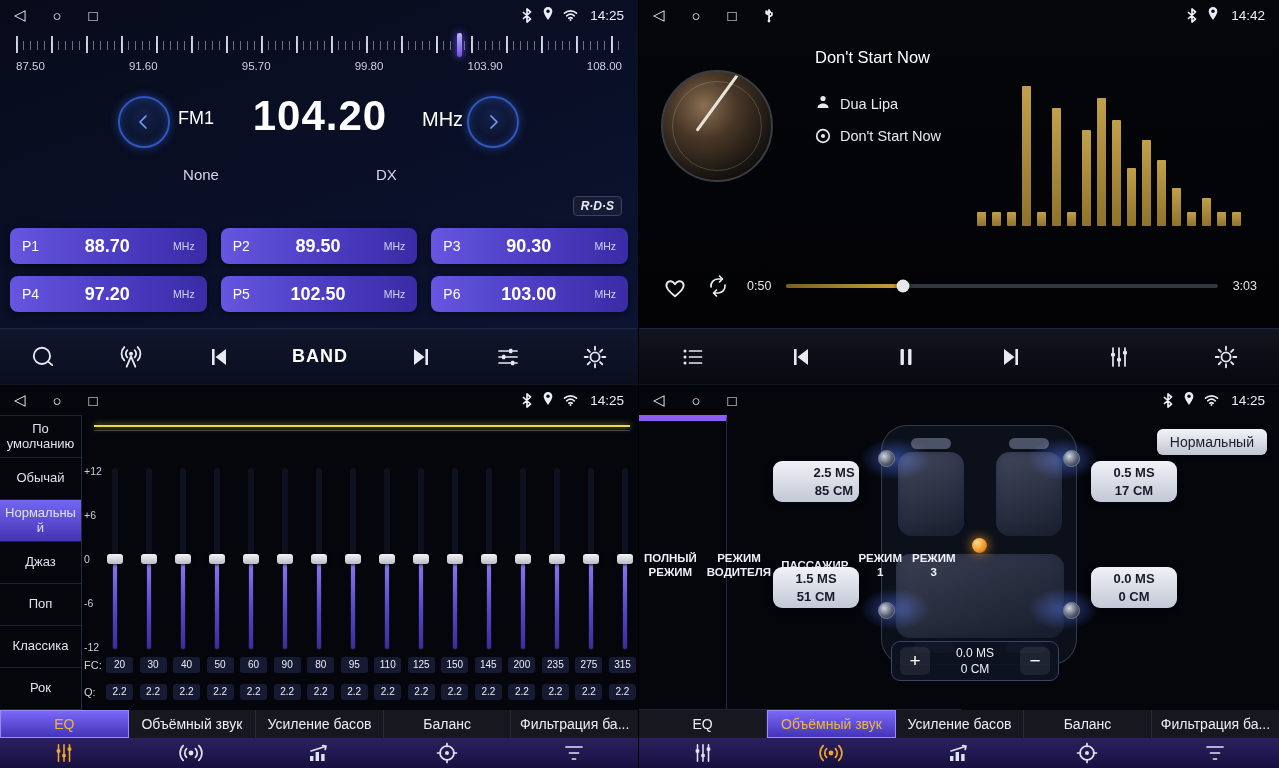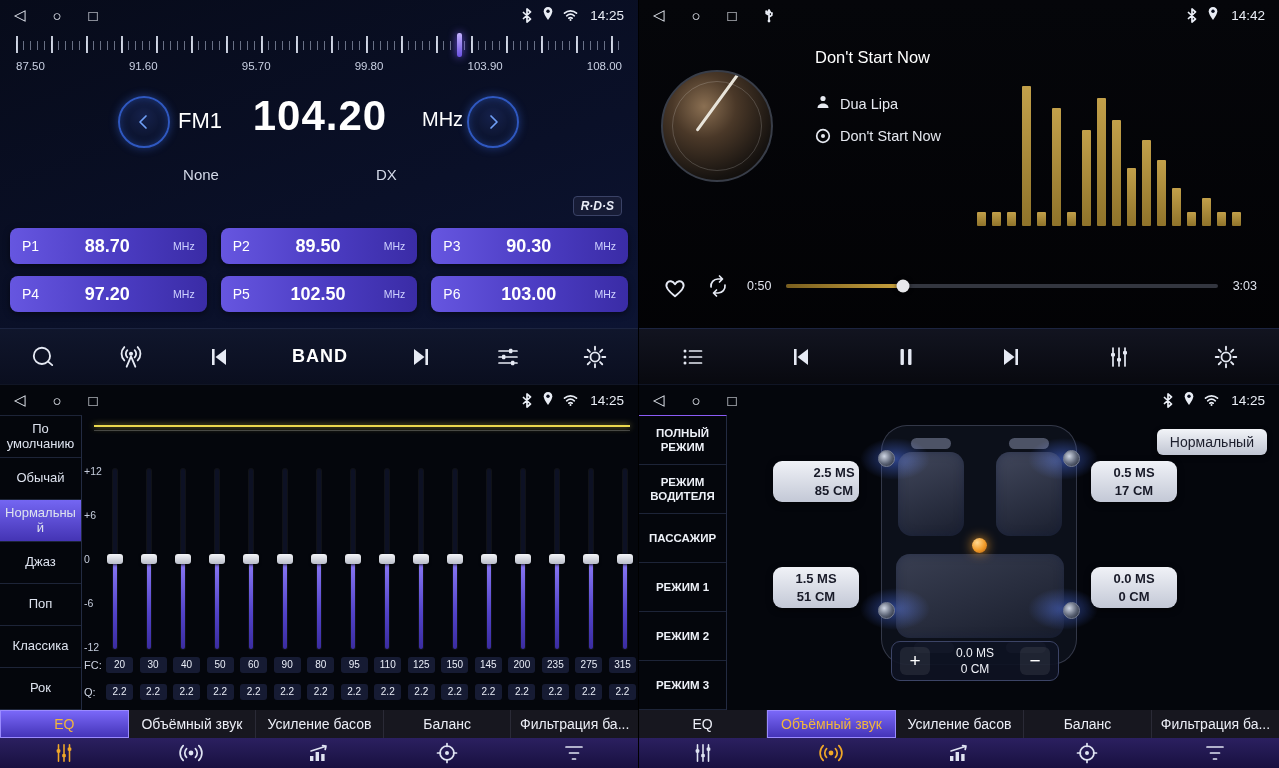--- a/index.html
+++ b/index.html
@@ -19,21 +19,21 @@
 .sys-icons{display:flex;gap:9px;align-items:center;color:#e9edf5;}
 .time{font-size:13.5px;margin-left:3px;}
 
 .ruler{position:absolute;top:34px;left:16px;right:16px;height:22px;}
 .ruler .minor{position:absolute;top:7px;left:0;right:0;height:9px;background:repeating-linear-gradient(90deg,rgba(200,210,235,.5) 0 1px,transparent 1px 7px);}
 .ruler .major{position:absolute;top:2px;left:0;right:0;height:17px;background:repeating-linear-gradient(90deg,rgba(230,236,250,.85) 0 2px,transparent 2px 35px);}
 .freq-indicator{position:absolute;left:72.8%;top:-1px;width:5px;height:24px;border-radius:2px;background:linear-gradient(#c4b2ff,#6a50e0);box-shadow:0 0 9px #7a5cff;}
 .freq-labels{position:absolute;top:60px;left:16px;right:16px;display:flex;justify-content:space-between;font-size:11.5px;color:#c9d0e2;gap:32px;}
 .chev{position:absolute;width:52px;height:52px;border-radius:50%;background:radial-gradient(circle at 50% 38%,#15214c,#0a1128 72%);border:2px solid #2f58c0;box-shadow:0 0 10px rgba(60,110,240,.45),inset 0 0 8px rgba(60,110,240,.4);display:flex;align-items:center;justify-content:center;color:#6f9ff5;}
 #chev-l{left:118px;top:96px;} #chev-r{left:467px;top:96px;}
-.band-name{position:absolute;left:178px;top:108px;font-size:22px;}
+.band-name{position:absolute;left:178px;top:108px;font-size:18px;}
 .big-freq{position:absolute;left:232px;top:92px;width:176px;text-align:center;font-size:42px;font-weight:700;letter-spacing:1px;}
 .freq-unit{position:absolute;left:422px;top:108px;font-size:20px;}
 .stereo-mode{position:absolute;left:156px;top:166px;width:90px;text-align:center;font-size:15px;color:#d3d9e8;}
 .dx-mode{position:absolute;left:376px;top:166px;font-size:15px;color:#d3d9e8;}
 .rds{position:absolute;right:16px;top:196px;font-size:12px;font-style:italic;font-weight:700;padding:2px 7px;border-radius:4px;background:#171c36;border:1px solid #3a4266;color:#e9ecf6;}
 .presets{position:absolute;left:10px;right:10px;top:228px;display:grid;grid-template-columns:repeat(3,1fr);gap:12px 14px;}
 .preset{height:36px;border-radius:8px;background:linear-gradient(90deg,#6656e0 0%,#4b3cc2 55%,#3a2ca6 100%);display:flex;align-items:center;padding:0 12px;box-shadow:0 2px 6px rgba(0,0,0,.5);cursor:pointer;justify-content:center;}
 .preset .pl{font-size:14px;width:28px;}
 .preset .pv{flex:1;text-align:center;font-size:18px;font-weight:700;}
 .preset .pu{font-size:10.5px;color:#cfd2ff;width:30px;text-align:right;}
@@ -75,21 +75,21 @@
 .sl{position:relative;width:18px;height:180px;cursor:pointer;}
 .sl .tr{position:absolute;left:7px;top:0;bottom:0;width:4px;background:#0d1124;border-radius:2px;box-shadow:0 0 0 1px rgba(255,255,255,.05);}
 .sl .fl{position:absolute;left:7px;top:50%;bottom:0;width:4px;background:linear-gradient(180deg,#8d7cf8,#5242c8 60%,#3a2ca0);border-radius:2px;}
 .sl .kn{position:absolute;left:1px;top:calc(50% - 5px);width:16px;height:10px;border-radius:3px;background:linear-gradient(180deg,#f4f5f8,#b9bdc9);box-shadow:0 1px 3px rgba(0,0,0,.8);}
 .valrow{position:absolute;left:2px;right:2px;height:17px;display:flex;align-items:center;}
 #fc-row{top:241px;} #q-row{top:268px;}
 .valrow .lbl{width:22px;font-size:11px;color:#cdd3e2;}
 .valrow .boxes{flex:1;display:flex;justify-content:space-between;}
 .valrow .bx{width:27px;height:16px;background:#161b33;border-radius:3px;font-size:10px;display:flex;align-items:center;justify-content:center;color:#e8ecf6;}
 
-.sr-side{position:absolute;left:0;top:30px;bottom:58px;width:88px;border-right:1px solid #232b42;border-top:1px solid #8b5cf6;display:flex;flex-direction:column;z-index:2;}
+.sr-side{position:absolute;left:0;top:30px;bottom:58px;width:88px;border-right:1px solid #232b42;border-top:6px solid #8b5cf6;display:flex;flex-direction:row;z-index:2;}
 .sr-side .item{flex:1;display:flex;align-items:center;justify-content:center;text-align:center;font-size:11.5px;font-weight:700;color:#eef1f8;border-bottom:1px solid #1d2438;padding:2px 5px;line-height:1.25;cursor:pointer;}
 .profile-btn{position:absolute;right:12px;top:44px;padding:5px 13px;background:linear-gradient(180deg,#f2f4f8,#c0c5d2);color:#1c1e2c;font-size:14px;border-radius:6px;box-shadow:0 2px 5px rgba(0,0,0,.5);cursor:pointer;z-index:3;}
 .car-panel{position:absolute;left:242px;top:40px;width:196px;height:240px;border-radius:26px;background:rgba(130,150,210,.07);border:1px solid rgba(190,200,240,.22);}
 .seat{position:absolute;width:66px;height:84px;border-radius:14px;background:linear-gradient(160deg,rgba(190,200,245,.30),rgba(110,120,170,.14));box-shadow:inset 0 0 10px rgba(20,30,60,.5);}
 .s1{left:16px;top:26px;} .s2{left:114px;top:26px;}
 .headrest{position:absolute;width:40px;height:11px;border-radius:6px;background:rgba(200,208,245,.35);}
 .h1{left:29px;top:12px;} .h2{left:127px;top:12px;} .h3{left:32px;top:216px;} .h4{left:124px;top:216px;}
 .bench{position:absolute;left:14px;top:128px;width:168px;height:84px;border-radius:14px;background:linear-gradient(160deg,rgba(190,200,245,.26),rgba(110,120,170,.12));box-shadow:inset 0 0 10px rgba(20,30,60,.5);}
 .glow{position:absolute;width:70px;height:42px;border-radius:50%;background:radial-gradient(closest-side,rgba(80,120,255,.5),rgba(80,120,255,0));}
 .g1{left:-22px;top:12px;} .g2{right:-22px;top:12px;} .g3{left:-22px;top:162px;} .g4{right:-22px;top:162px;}
@@ -619,21 +619,20 @@
           </span>
         <span class="time">14:25</span>
       </div>
     </div>
 
     <div class="sr-side">
         <div class="item">ПОЛНЫЙ РЕЖИМ</div>
         <div class="item">РЕЖИМ ВОДИТЕЛЯ</div>
         <div class="item">ПАССАЖИР</div>
         <div class="item">РЕЖИМ 1</div>
-        <div class="item">РЕЖИМ 2</div>
         <div class="item">РЕЖИМ 3</div>
       </div>
 
     <div class="profile-btn">Нормальный</div>
 
     <div class="car-panel">
       <div class="glow g1"></div>
       <div class="glow g2"></div>
       <div class="glow g3"></div>
       <div class="glow g4"></div>

